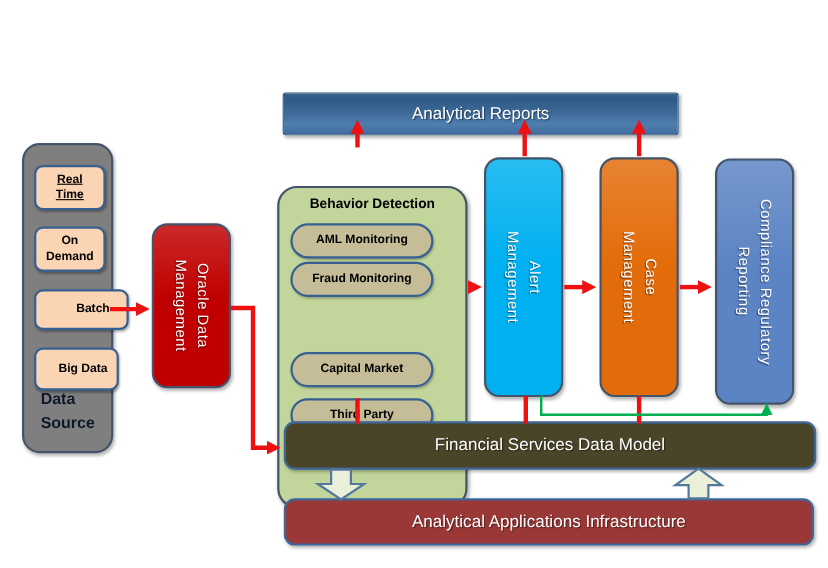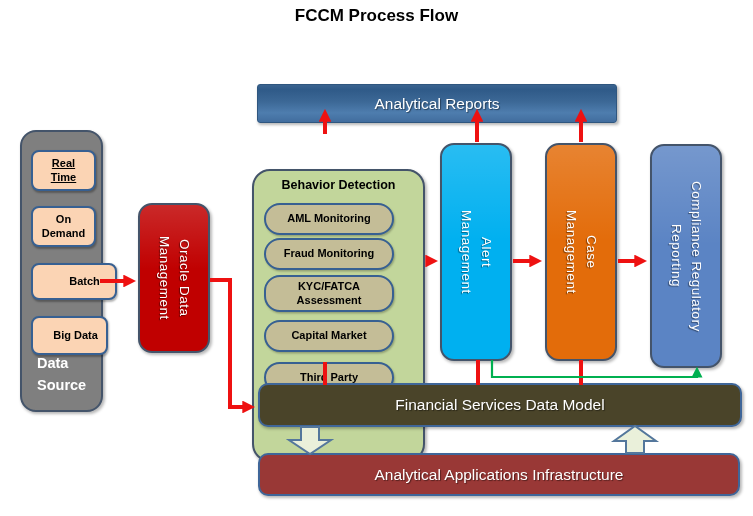--- a/index.html
+++ b/index.html
@@ -9,21 +9,21 @@
   .box{position:absolute;box-sizing:border-box;box-shadow:1.5px 2px 3px rgba(0,0,0,.28);}
   
   .ds{left:20px;top:130px;width:83px;height:282px;border-radius:16px;
       background:var(--data-source-fill,#7f7f7f);border:2.5px solid var(--box-border,#44546a);}
   .ds-item{position:absolute;left:9px;width:61px;border-radius:8px;
       background:var(--source-item-fill,#fbd4b4);border:2px solid var(--inner-border,#376092);
       display:flex;align-items:center;justify-content:center;text-align:center;
       font-size:11px;font-weight:bold;color:#000;white-space:pre-line;line-height:1.25;
       box-shadow:1px 1.5px 2px rgba(0,0,0,.3);}
   .ds-label{position:absolute;left:0;top:220px;width:100%;padding-left:15px;box-sizing:border-box;
-      font-size:14.5px;font-weight:bold;color:#ffffff;white-space:pre-line;line-height:1.55;}
+      font-size:14.5px;font-weight:bold;color:#0f172a;white-space:pre-line;line-height:1.55;}
   
   .vbox{display:flex;align-items:center;justify-content:center;border-radius:14px;
         border:2.5px solid var(--box-border,#44546a);
         background-image:linear-gradient(180deg,rgba(255,255,255,.16),rgba(255,255,255,0) 45%);}
   .vtext{writing-mode:vertical-rl;text-orientation:mixed;white-space:pre-line;text-align:center;
          color:#fff;font-size:13.5px;letter-spacing:.5px;line-height:1.5;
          text-shadow:1px 1px 1px rgba(0,0,0,.45);}
   .odm{left:138px;top:203px;width:72px;height:150px;background-color:var(--odm-fill,#c00000);}
   .alert{left:440px;top:143px;width:72px;height:218px;background-color:var(--alert-fill,#00b0f0);}
   .case{left:545px;top:143px;width:72px;height:218px;background-color:var(--case-fill,#e36c0a);}
@@ -53,21 +53,20 @@
   .overlay{position:absolute;left:0;top:0;width:753px;height:516px;pointer-events:none;}
   .r-line{stroke:var(--arrow-red,#ee1111);stroke-width:4;fill:none;}
   .g-line{stroke:var(--arrow-green,#00b050);stroke-width:2.2;fill:none;}
   .blk{fill:var(--block-arrow-fill,#eaf0da);stroke:var(--block-arrow-border,#54779c);stroke-width:2;}
 </style>
 </head>
 <body>
 
 <div class="canvas">
 
-  <div class="title">FCCM Process Flow</div>
 
   <div class="box ds">
     <div class="ds-item" style="top:18px;height:37px;text-decoration:underline;">Real
 Time</div>
     <div class="ds-item" style="top:74px;height:37px;">On
 Demand</div>
     <div class="ds-item" style="top:131px;height:33px;padding-left:21px;">Batch</div>
     <div class="ds-item" style="top:184px;height:35px;padding-left:12px;">Big Data</div>
     <div class="ds-label">Data
 Source</div>
@@ -79,22 +78,20 @@
   </div>
 
   <div class="box ar">
     <span>Analytical Reports</span>
   </div>
 
   <div class="box bd">
     <div class="bd-title">Behavior Detection</div>
     <div class="bd-item" style="top:32px;height:28px;">AML Monitoring</div>
     <div class="bd-item" style="top:67px;height:28px;">Fraud Monitoring</div>
-    <div class="bd-item" style="top:104px;height:33px;">KYC/FATCA
-Assessment</div>
     <div class="bd-item" style="top:149px;height:28px;">Capital Market</div>
     <div class="bd-item" style="top:191px;height:27px;">Third Party</div>
   </div>
 
   <div class="box vbox alert">
     <span class="vtext">Alert
 Management</span>
   </div>
   <div class="box vbox case">
     <span class="vtext">Case

